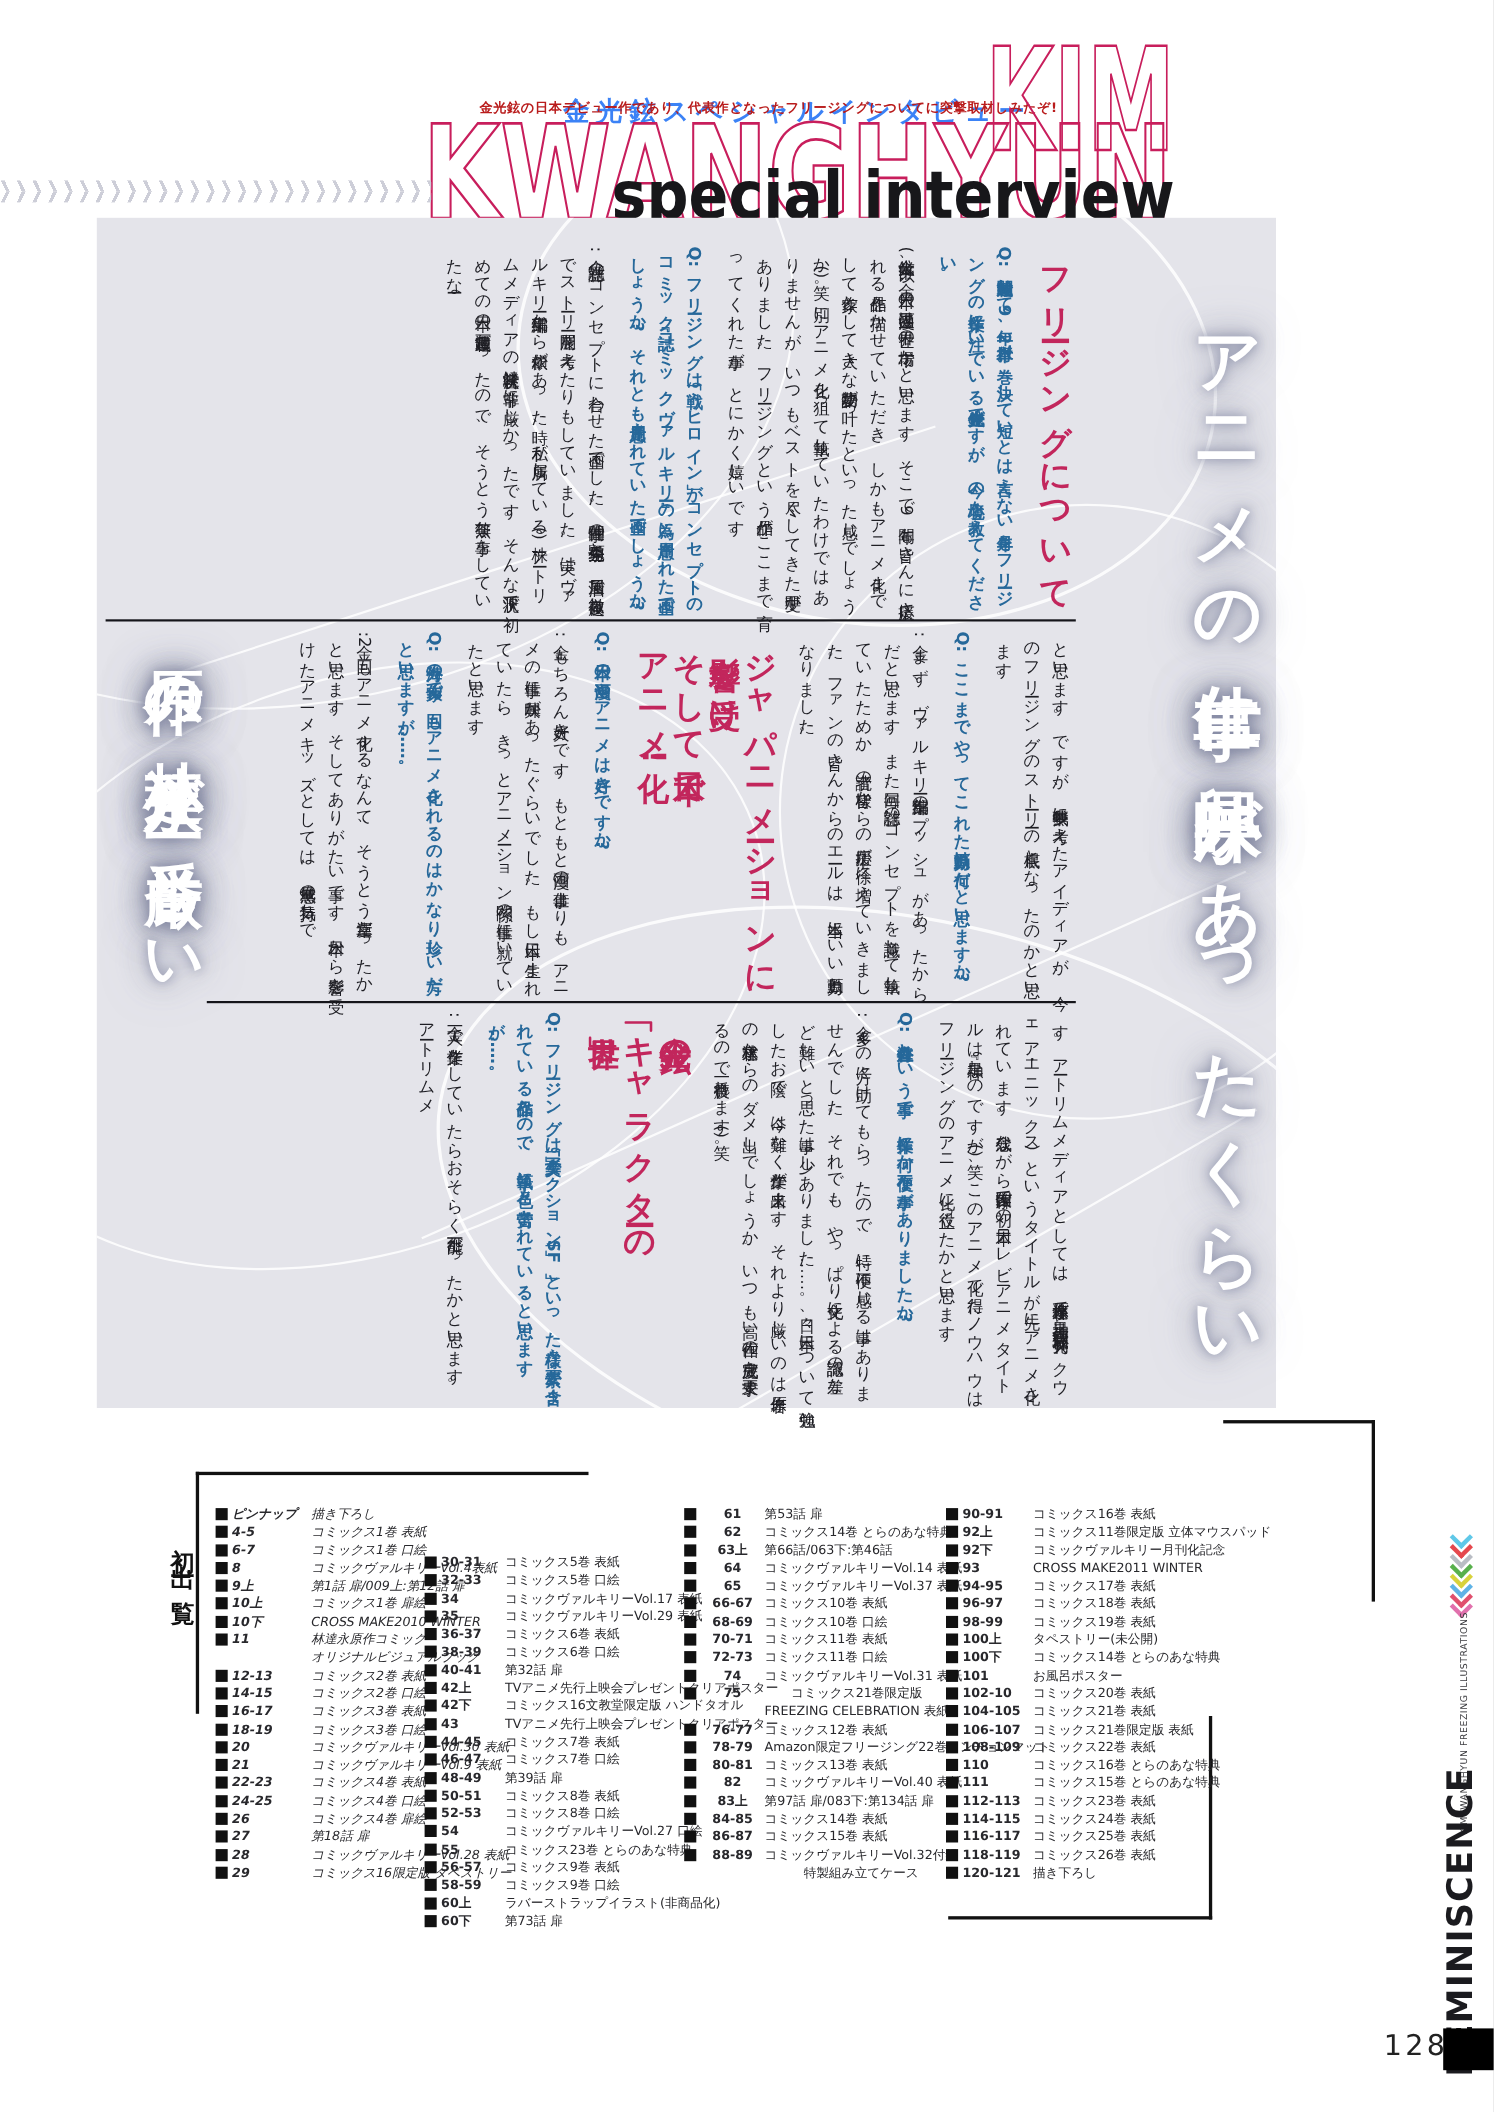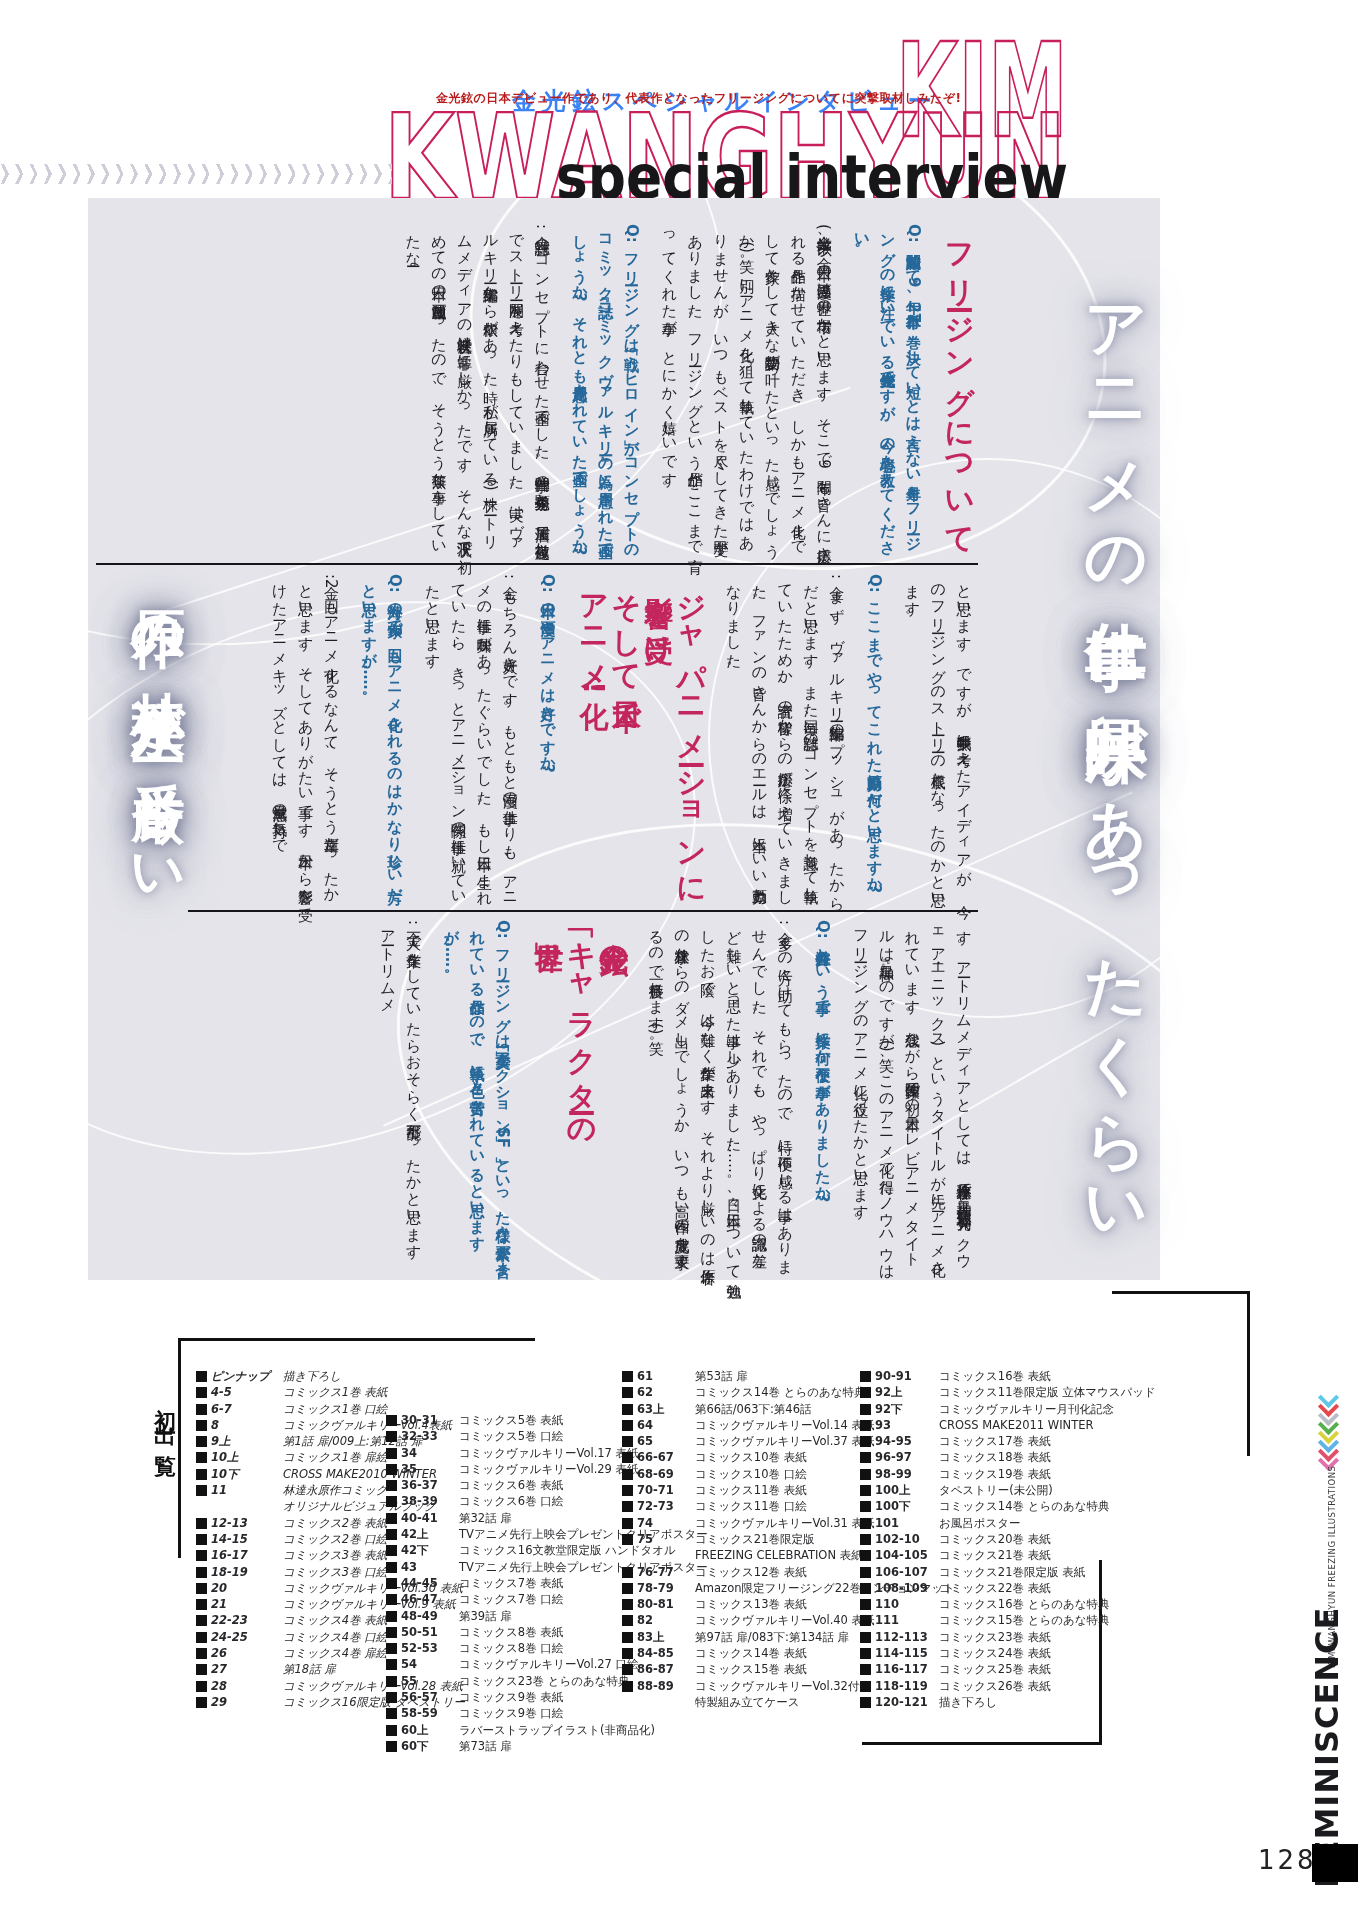--- a/index.html
+++ b/index.html
@@ -42,21 +42,21 @@
   
   .fa-label { position:absolute; left:150px; top:1390px; writing-mode:vertical-rl; font-size:22px; font-weight:bold; letter-spacing:16px; color:#111; }
   .bracket { position:absolute; }
   .bk-tl { left:178px; top:1338px; width:357px; height:220px; border-top:3px solid #111; border-left:3px solid #111; }
   .bk-tr { left:1112px; top:1291px; width:138px; height:165px; border-top:3px solid #111; border-right:3px solid #111; }
   .bk-br { left:862px; top:1560px; width:240px; height:185px; border-bottom:3px solid #111; border-right:3px solid #111; }
 
   .list-area { position:absolute; left:196px; top:1368px; width:916px; height:345px; display:flex; }
   .fa-col { flex:none; }
   .fa-col:nth-child(1){ width:190px;font-style:italic; } .fa-col:nth-child(2){ width:236px;margin-top:44px; }
-  .fa-col:nth-child(3){ width:238px; } .fa-col:nth-child(4){ width:252px; }
+  .fa-col:nth-child(3){ width:238px;text-align:center; } .fa-col:nth-child(4){ width:252px; }
   .entry { display:flex; align-items:flex-start; font-size:11.5px; line-height:16.3px; color:#28282c; white-space:nowrap; }
   .entry .sq { flex:none; width:11px; height:11px; background:#111; margin:3px 4px 0 0; }
   .entry .pg { flex:none; width:58px; font-weight:bold; }
   .fa-col:nth-child(1) .pg { width:72px; } .fa-col:nth-child(4) .pg { width:64px; }
   .entry .ds div { white-space:nowrap; }
 
   
   .chevstack { position:absolute; left:1321px; top:1390px; }
   .chev { display:block; height:9px; }
   .chev::before { content:""; display:block; width:11px; height:11px; border-right:4px solid currentColor; border-bottom:4px solid currentColor; transform:rotate(45deg); }

